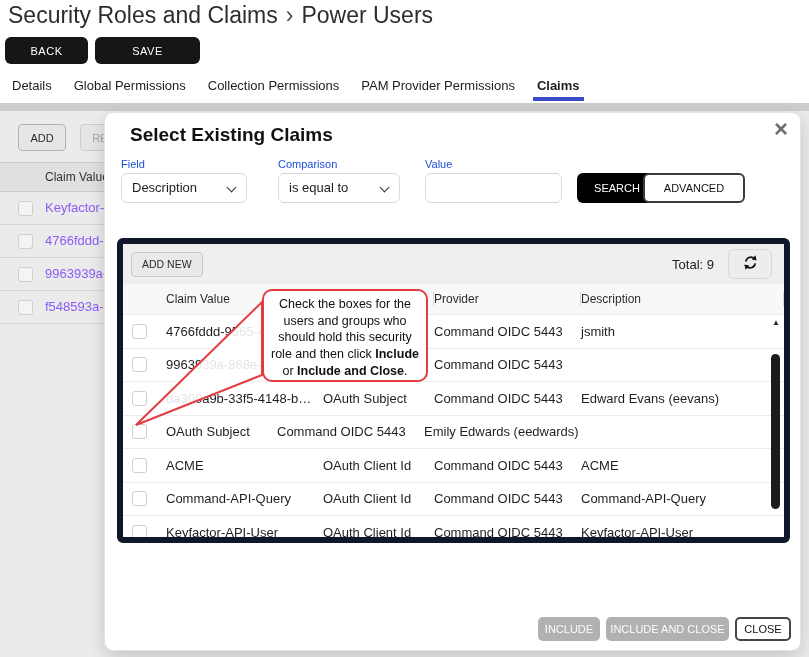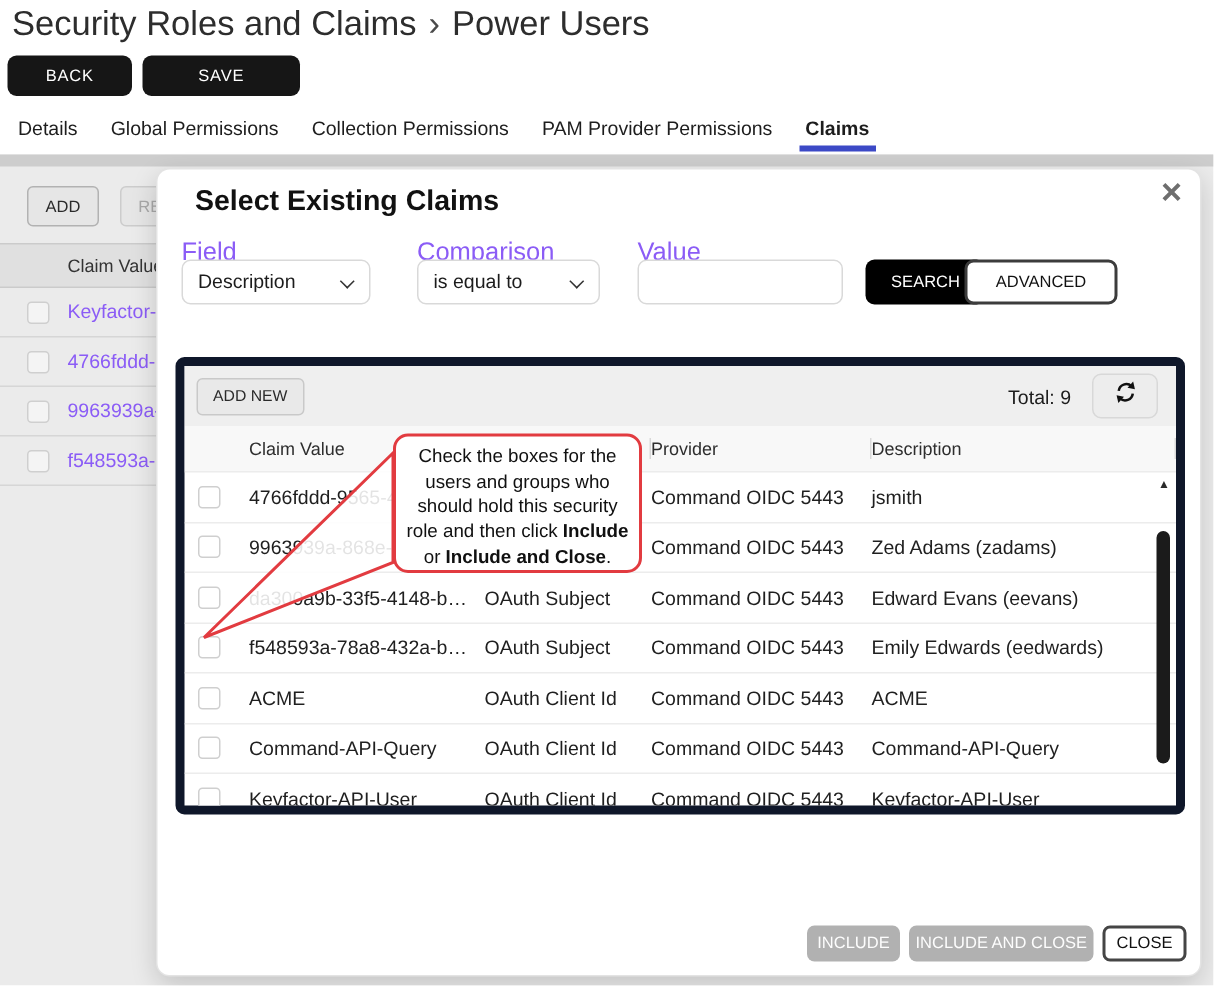--- a/index.html
+++ b/index.html
@@ -45,21 +45,21 @@
   
   .cb { width:15px; height:15px; border:1.5px solid #cfcfcf; border-radius:3px; background:#fff; display:inline-block; cursor:pointer; }
   
   .modal {
     position:absolute; left:105px; top:113px; width:695px; height:537px;
     background:#fff; border-radius:8px;
     box-shadow:0 0 0 1px #e3e3e3, 0 6px 18px rgba(0,0,0,.18);
   }
   .modal-close { position:absolute; right:12px; top:2px; font-size:24px; font-weight:bold; color:#6e6e6e; cursor:pointer; line-height:1.2; }
   .modal-title { position:absolute; left:25px; top:11px; font-size:19px; font-weight:bold; color:#111; }
-  .f-label { position:absolute; top:45px; font-size:17px; color:#8b5cf6; }
+  .f-label { position:absolute; top:45px; font-size:11px; color:#1d4ed8; }
   #lbl-field { left:16px; } #lbl-comp { left:173px; } #lbl-value { left:320px; }
   .control {
     position:absolute; top:60px; height:30px; border:1px solid #d9d9d9; border-radius:6px;
     background:#fff; font-size:13px; color:#1c1c1c; line-height:28px; padding:0 10px;
   }
   .select { cursor:pointer; }
   #field-select { left:16px; width:126px; }
   #comp-select { left:173px; width:122px; }
   #value-input { left:320px; width:137px; font-family:inherit; }
   .chev { position:absolute; right:11px; top:10px; width:7px; height:7px;
@@ -202,36 +202,34 @@
           <div class="col-provider">Command OIDC 5443</div>
           <div class="col-desc">jsmith</div>
         </div>
         <div class="grid-row">
           <div class="col-cb">
             <span class="cb"></span>
           </div>
           <div class="col-claim">9963939a-868e-4d…</div>
           <div class="col-type">OAuth Subject</div>
           <div class="col-provider">Command OIDC 5443</div>
-          <div class="col-desc">Zed Adams (zadams)</div>
         </div>
         <div class="grid-row">
           <div class="col-cb">
             <span class="cb"></span>
           </div>
           <div class="col-claim">da300a9b-33f5-4148-b…</div>
           <div class="col-type">OAuth Subject</div>
           <div class="col-provider">Command OIDC 5443</div>
           <div class="col-desc">Edward Evans (eevans)</div>
         </div>
         <div class="grid-row">
           <div class="col-cb">
             <span class="cb"></span>
           </div>
-          <div class="col-claim">f548593a-78a8-432a-b…</div>
           <div class="col-type">OAuth Subject</div>
           <div class="col-provider">Command OIDC 5443</div>
           <div class="col-desc">Emily Edwards (eedwards)</div>
         </div>
         <div class="grid-row">
           <div class="col-cb">
             <span class="cb"></span>
           </div>
           <div class="col-claim">ACME</div>
           <div class="col-type">OAuth Client Id</div>

